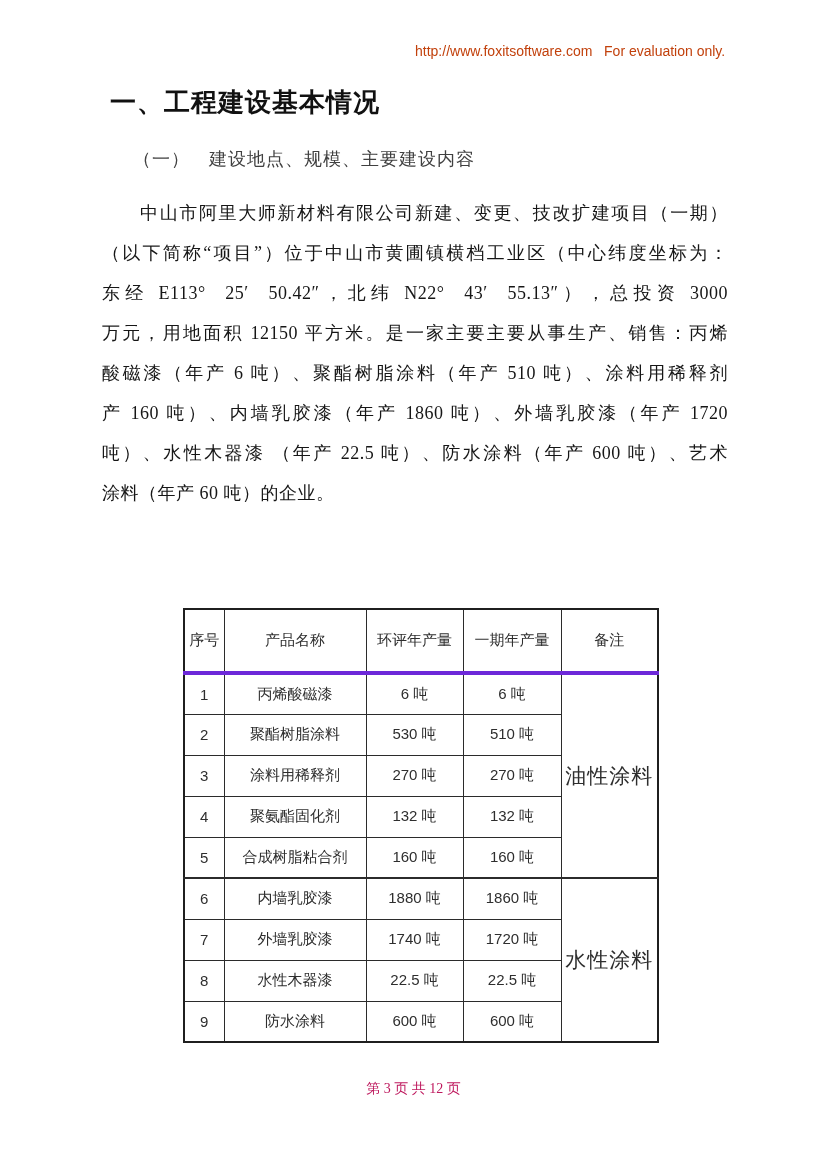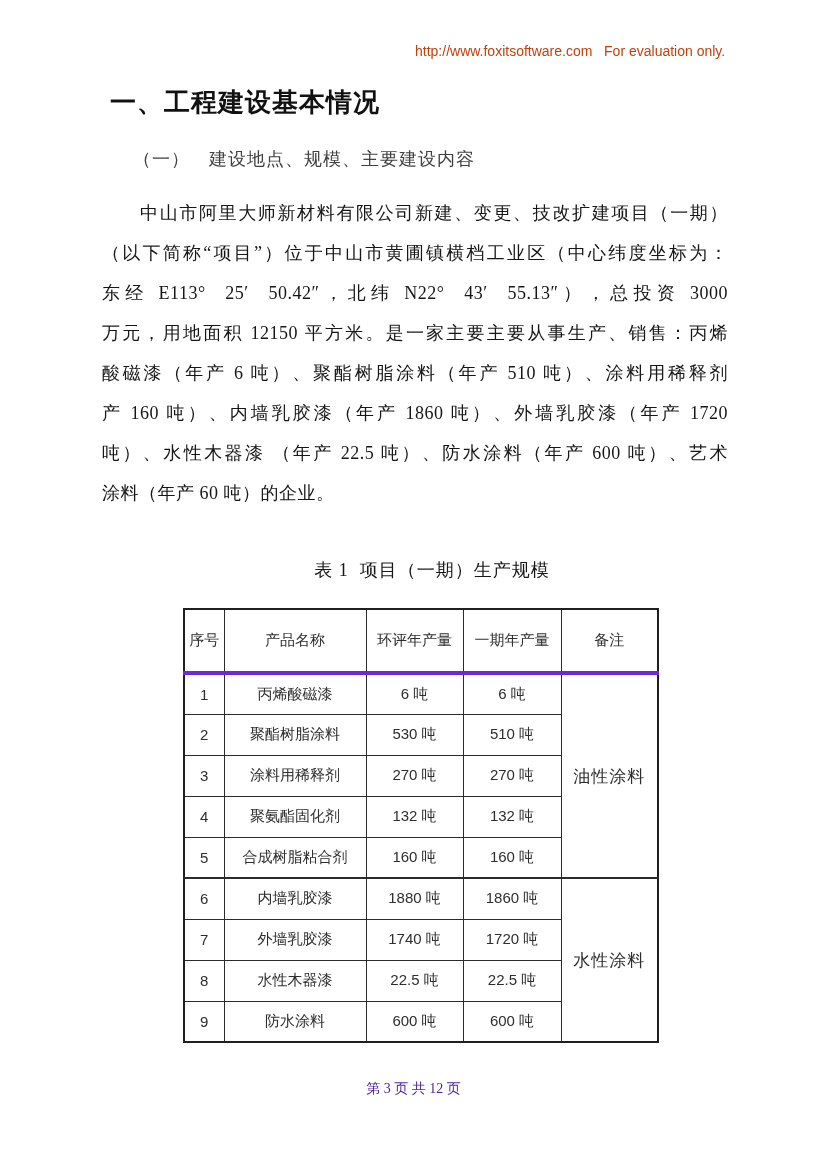--- a/index.html
+++ b/index.html
@@ -91,29 +91,29 @@
     text-align: center;
     vertical-align: middle;
     padding: 0 2px;
     font-weight: 400;
   }
   table.spec { border: 2px solid #1f1f1f; }
   table.spec thead th { height: 64px; border-bottom: 4px solid #6d28d9; }
   table.spec tbody tr { height: 41px; }
   th.col-no { padding: 0 10px; line-height: 1.5; }
   tr.group-sep td { border-top: 2px solid #2b2b2b; }
-  td.remark { font-size: 17px; letter-spacing: 1px; border-radius: 28px; }
+  td.remark { font-size: 21px; letter-spacing: 1px; border-radius: 28px; }
   .footer {
     position: absolute;
     left: 0;
     top: 1080px;
     width: 827px;
     text-align: center;
     font-size: 14px;
-    color: #4c1d95;
+    color: #be185d;
     white-space: pre;
   }
 </style>
 </head>
 <body>
 
 <div class="page">
 
   <div class="credit">
     <div class="credit-blue">http://www.foxitsoftware.com   For evaluation only.</div>
@@ -127,21 +127,20 @@
     <div class="para-line first">中山市阿里大师新材料有限公司新建、变更、技改扩建项目（一期）</div>
     <div class="para-line">（以下简称“项目”）位于中山市黄圃镇横档工业区（中心纬度坐标为：</div>
     <div class="para-line">东经 E113°  25′  50.42″，北纬 N22°  43′  55.13″），总投资 3000</div>
     <div class="para-line">万元，用地面积 12150 平方米。是一家主要主要从事生产、销售：丙烯</div>
     <div class="para-line">酸磁漆（年产 6 吨）、聚酯树脂涂料（年产 510 吨）、涂料用稀释剂</div>
     <div class="para-line">产 160 吨）、内墙乳胶漆（年产 1860 吨）、外墙乳胶漆（年产 1720</div>
     <div class="para-line">吨）、水性木器漆 （年产 22.5 吨）、防水涂料（年产 600 吨）、艺术</div>
     <div class="para-line last">涂料（年产 60 吨）的企业。</div>
   </div>
 
-  <div class="caption">表 1  项目（一期）生产规模</div>
 
   <table class="spec">
     <colgroup>
       <col style="width:40px">
         <col style="width:142px">
         <col style="width:97px">
         <col style="width:98px">
         <col style="width:97px">
     </colgroup>
     <thead>

